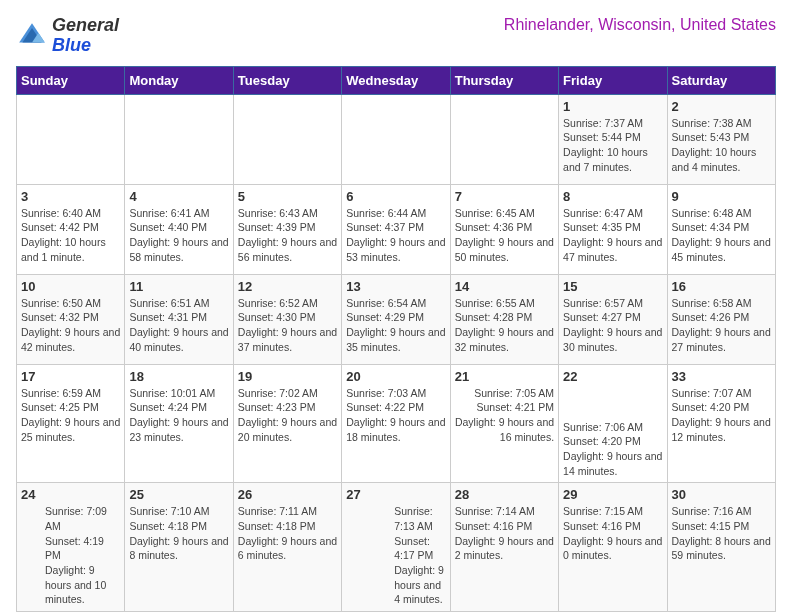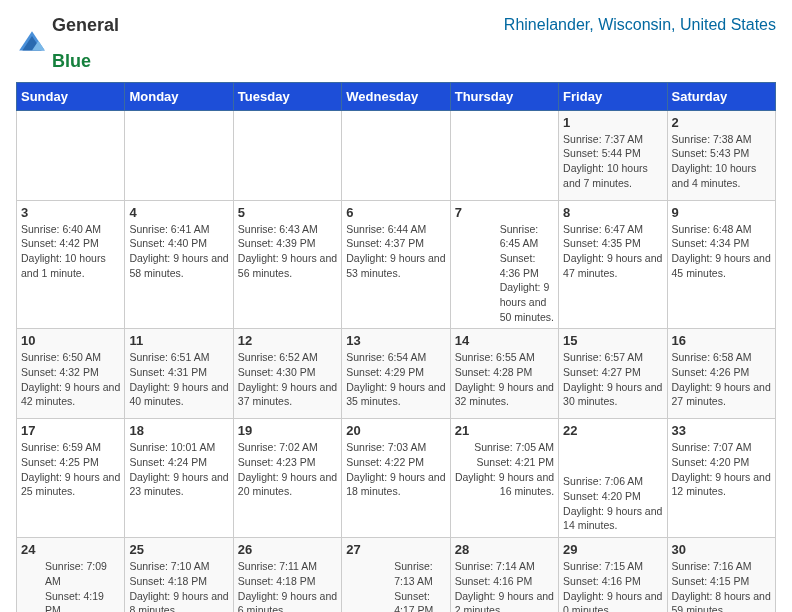--- a/index.html
+++ b/index.html
@@ -18,47 +18,48 @@
     }
     .logo {
       display: flex;
       align-items: center;
       gap: 4px;
     }
     .logo-text {
       font-size: 18px;
       font-weight: bold;
       line-height: 1.1;
+      font-style: italic;
     }
     .logo-text span { display: block; }
     .logo-text .general { color: #333; }
-    .logo-text .blue { color: #15803d; margin-top: 16px; }
+    .logo-text .blue { color: #1d4ed8; }
     .logo-icon {
       width: 32px;
       height: 32px;
     }
     .title-section {
       text-align: right;
     }
     .month-title {
       font-size: 32px;
       color: #333;
       font-weight: normal;
     }
     .subtitle {
       font-size: 16px;
-      color: #0369a1;
+      color: #a21caf;
     }
     .calendar {
       width: 100%;
       border-collapse: collapse;
       font-size: 11px;
     }
     .calendar thead th {
-      background: #1d4ed8;
+      background: #4c1d95;
       color: #fff;
       padding: 6px 4px;
       text-align: left;
       font-size: 13px;
       font-weight: bold;
       border: 1px solid #3a6aa0;
     }
     .calendar tbody td {
       border: 1px solid #ccc;
       vertical-align: top;
@@ -158,21 +159,21 @@
 Daylight: 9 hours and 56 minutes.</div>
         </td>
         <td>
           <div class="day-number">6</div>
           <div class="day-info" style="white-space: pre-line;">Sunrise: 6:44 AM
 Sunset: 4:37 PM
 Daylight: 9 hours and 53 minutes.</div>
         </td>
         <td>
           <div class="day-number">7</div>
-          <div class="day-info" style="white-space: pre-line; margin-left: 45px;">Sunrise: 6:45 AM
+          <div class="day-info" style="white-space: pre-line;">Sunrise: 6:45 AM
 Sunset: 4:36 PM
 Daylight: 9 hours and 50 minutes.</div>
         </td>
         <td>
           <div class="day-number">8</div>
           <div class="day-info" style="white-space: pre-line;">Sunrise: 6:47 AM
 Sunset: 4:35 PM
 Daylight: 9 hours and 47 minutes.</div>
         </td>
         <td>

